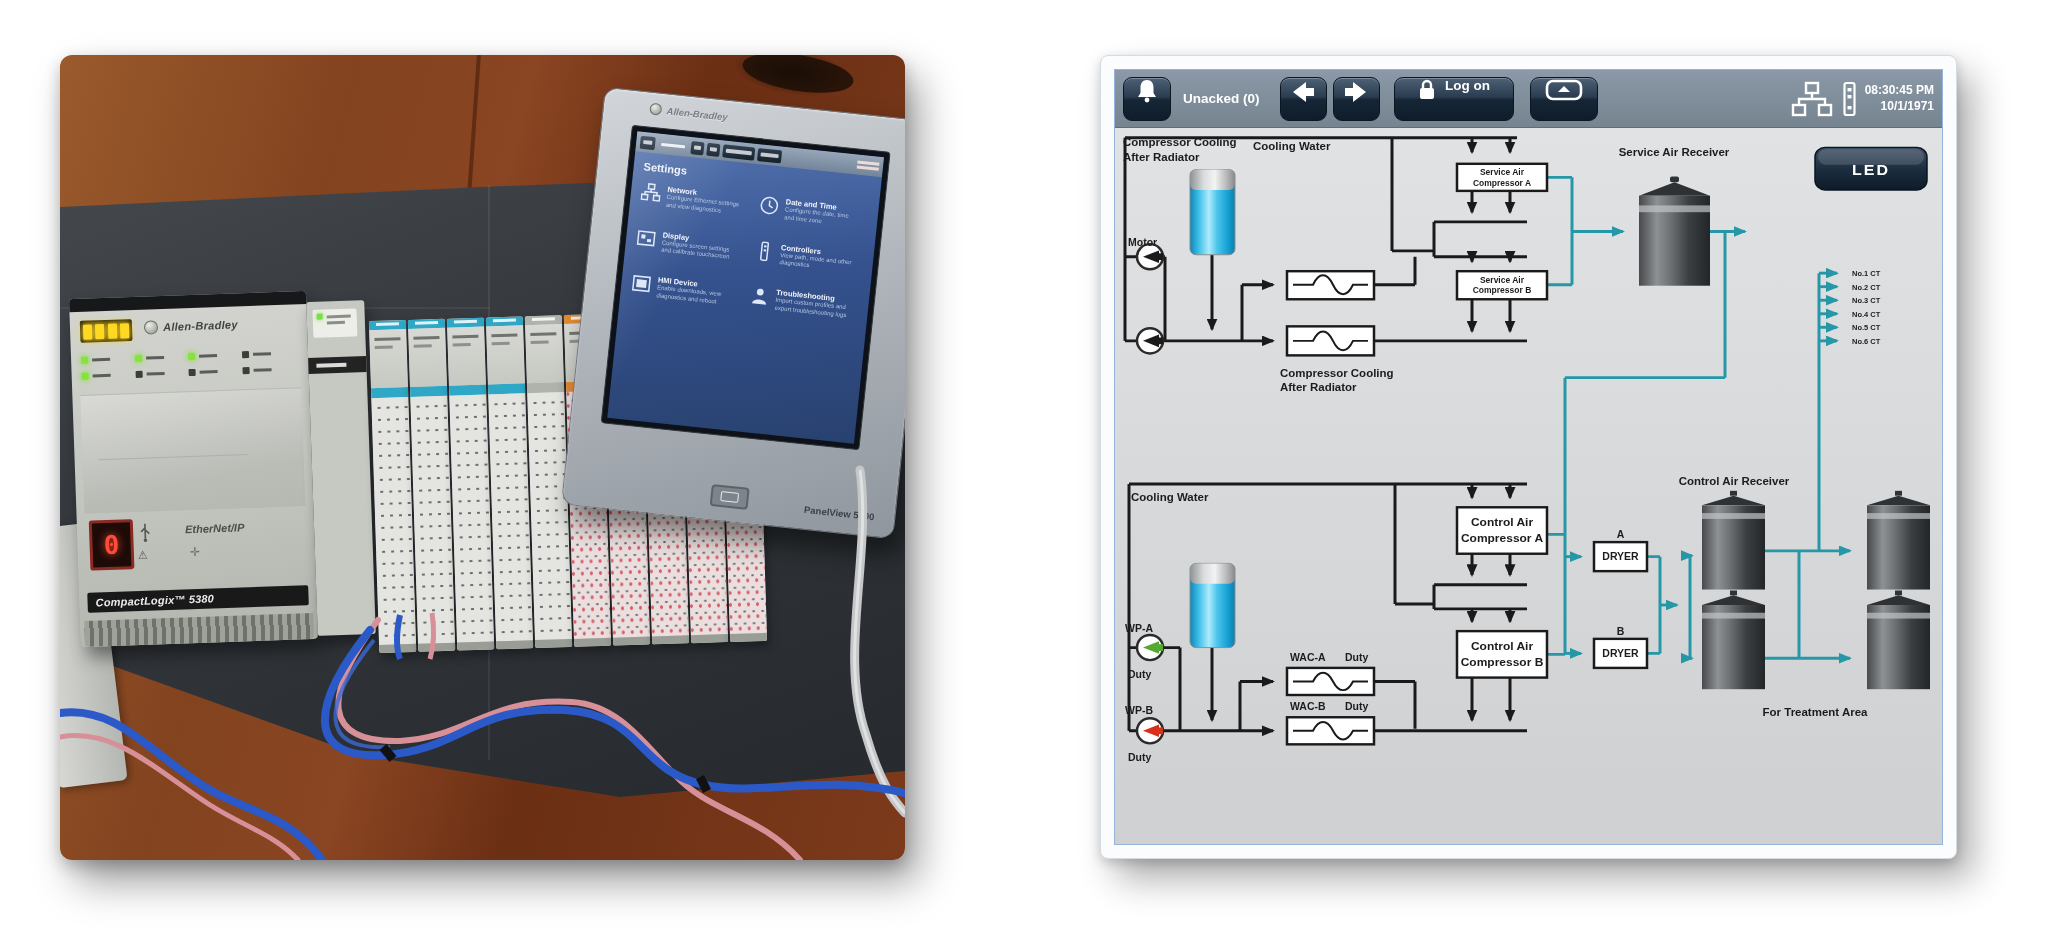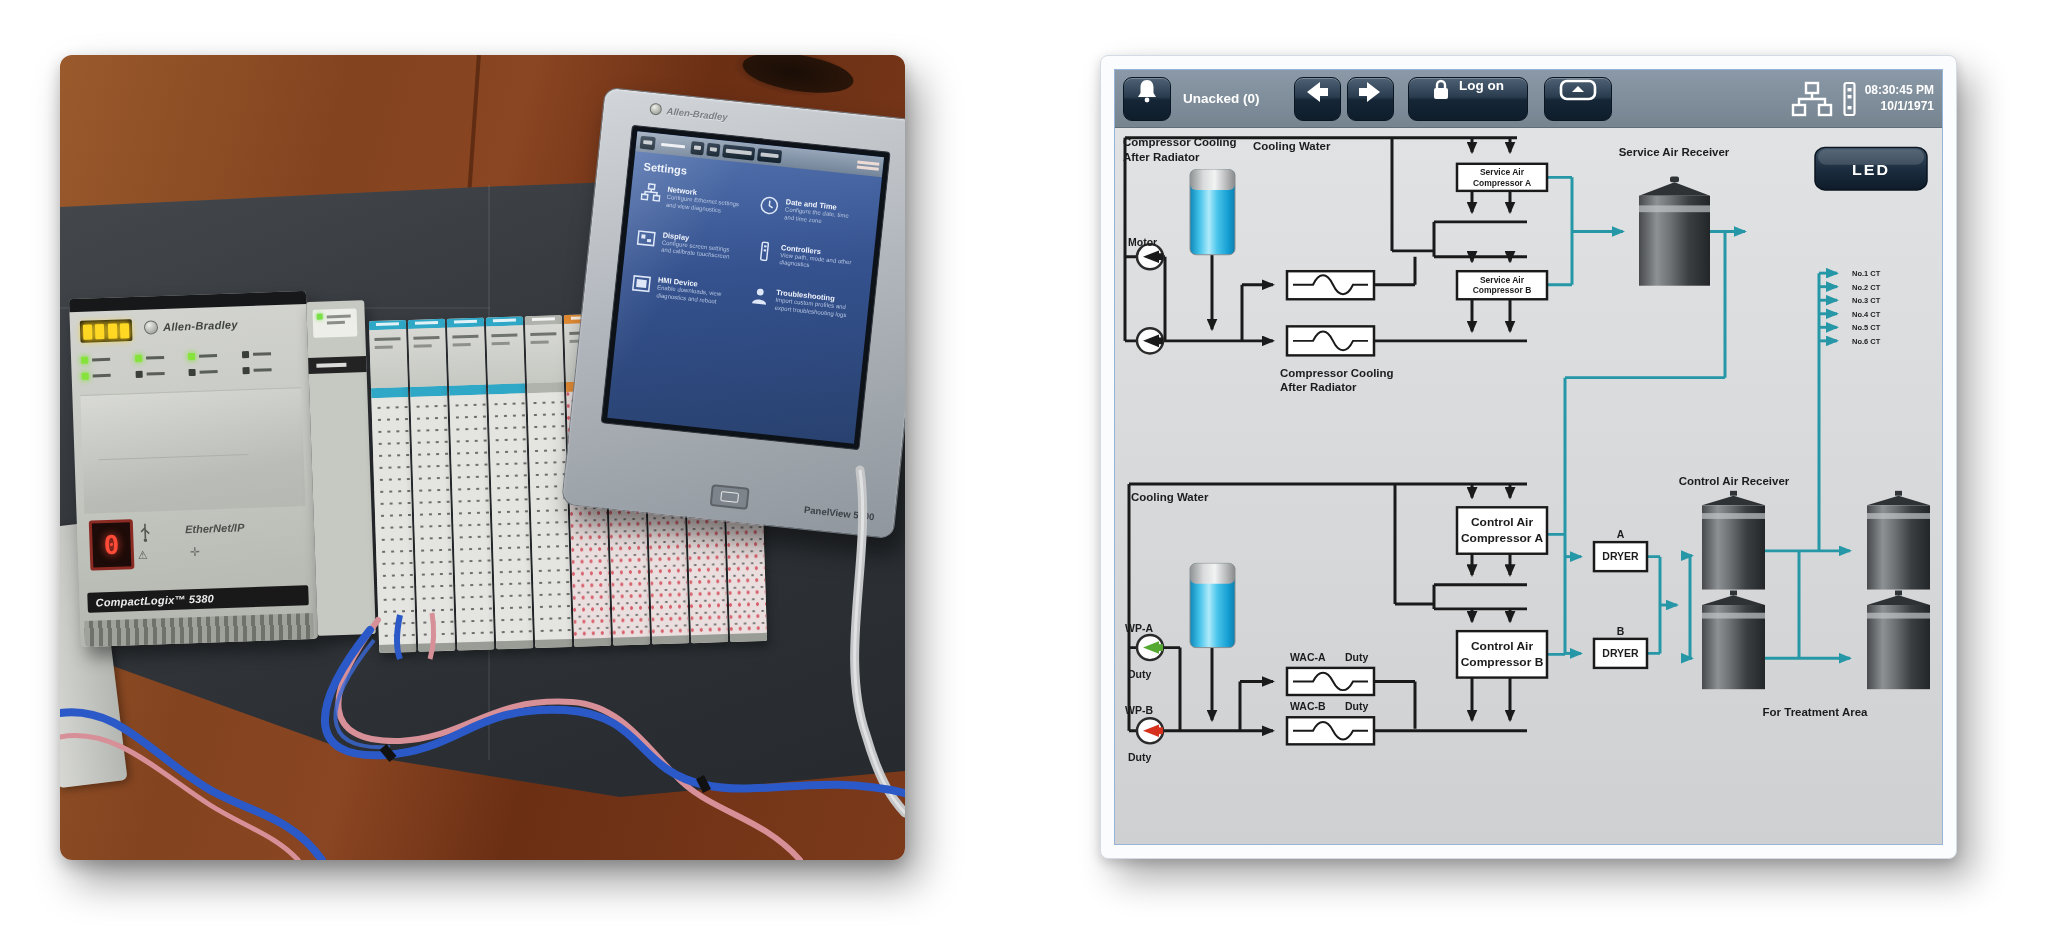--- a/index.html
+++ b/index.html
@@ -116,21 +116,21 @@
 
   
   .hmi-frame{position:absolute;left:1100px;top:55px;width:855px;height:802px;background:#fbfcfe;border:1px solid #d4dbe4;
     border-radius:8px;box-shadow:16px 20px 36px rgba(0,0,0,.32),0 4px 12px rgba(0,0,0,.18);}
   .hmi-screen{position:absolute;left:13px;top:13px;right:13px;bottom:13px;border:1px solid #96b3da;display:flex;flex-direction:column;overflow:hidden;}
   .hmi-topbar{height:57px;flex:0 0 auto;display:flex;align-items:center;gap:6px;padding:0 8px;
     background:linear-gradient(#8b99a8,#75848f);border-bottom:1px solid #5f6d79;}
   .tb-btn{height:42px;border-radius:9px;border:1px solid #0a1622;display:flex;align-items:flex-start;justify-content:center;gap:8px;
     background:linear-gradient(#4e6175,#2a3c4e 45%,#152636 52%,#0f1d2b);box-shadow:inset 0 1px 0 rgba(255,255,255,.28);cursor:pointer;}
   .tb-bell{width:46px;}
-  .tb-unacked{color:#fff;font-size:13.5px;font-weight:bold;margin:0 28px 0 6px;}
+  .tb-unacked{color:#fff;font-size:13.5px;font-weight:bold;margin:0 14px 0 6px;}
   .tb-arrow{width:45px;}
   .tb-logon{width:118px;color:#fff;font-size:13.5px;font-weight:bold;margin-left:8px;}
   .tb-nav{width:66px;margin-left:10px;}
   .tb-right{margin-left:auto;display:flex;align-items:center;gap:8px;}
   .tb-clock{color:#fff;font-size:12px;font-weight:bold;text-align:right;line-height:1.3;}
   .hmi-body{flex:1;position:relative;}
   .hmi-body svg{position:absolute;inset:0;width:100%;height:100%;}
 
   svg text{font-family:"Liberation Sans",sans-serif;font-weight:bold;fill:#1c1c1c;}
   .pk{stroke:#1a1a1a;stroke-width:3;fill:none;}

